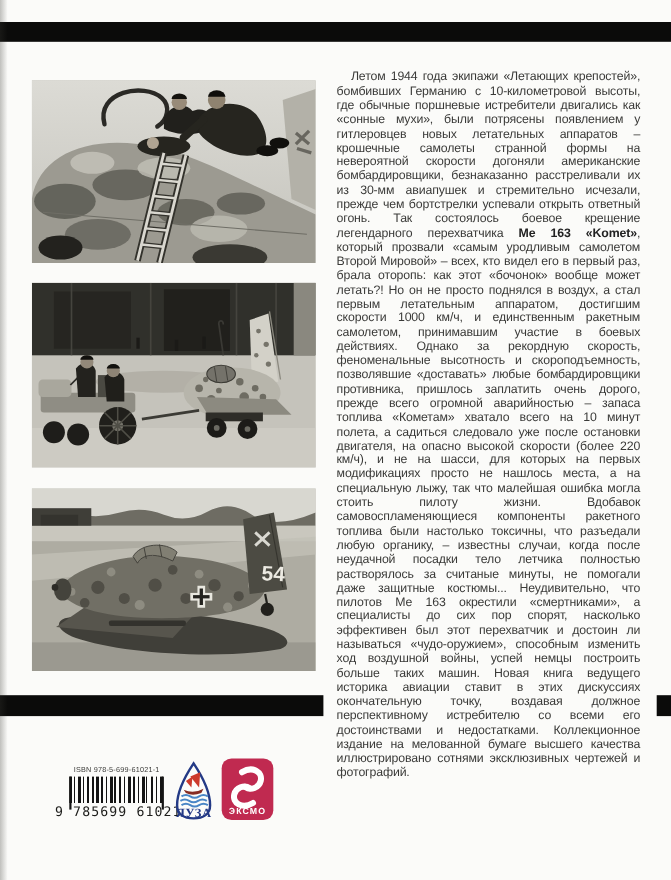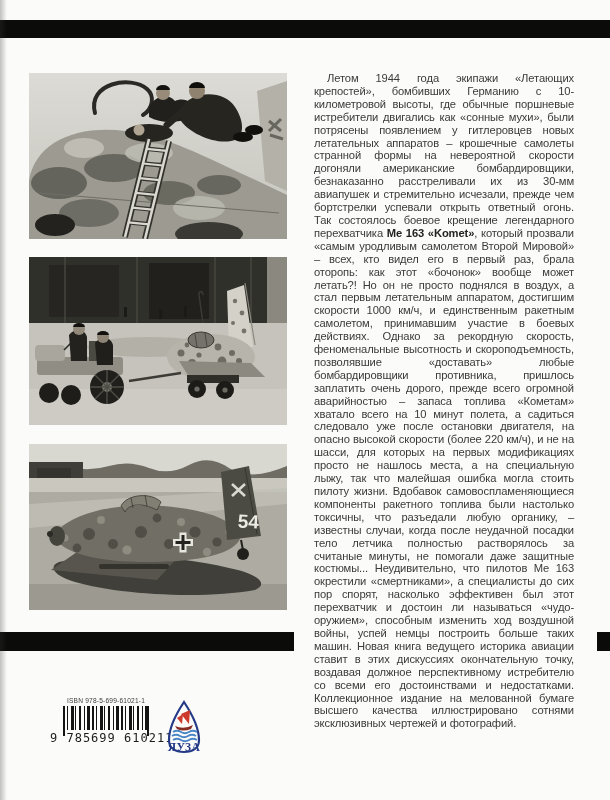--- a/index.html
+++ b/index.html
@@ -9,39 +9,39 @@
     background:linear-gradient(90deg,rgba(55,55,50,.30),rgba(55,55,50,0));z-index:9;pointer-events:none;}
   .top-bar{position:absolute;left:0;top:20px;width:610px;height:18px;background:#0b0b0a;}
   .bottom-bar-left{position:absolute;left:0;top:632px;width:294px;height:19px;background:#0b0b0a;}
   .bottom-bar-right{position:absolute;left:597px;top:632px;width:13px;height:19px;background:#0b0b0a;}
   .photo{position:absolute;left:29px;width:258px;overflow:hidden;background:#c9c8c1;margin:0;}
   .photo svg{display:block;width:100%;height:100%;}
   .photo1{top:73px;height:166px;}
   .photo2{top:257px;height:168px;}
   .photo3{top:444px;height:166px;}
   .text-col{position:absolute;left:306px;top:64px;width:276px;color:#3a3a38;}
-  .text-col p{margin:8px;font-size:11.2px;line-height:12.9px;text-align:justify;
+  .text-col p{margin:0;font-size:11.2px;line-height:12.9px;text-align:justify;
     text-indent:13px;letter-spacing:-0.12px;word-spacing:0.2px;}
   .text-col b{font-weight:700;color:#222;}
   .isbn-label{position:absolute;left:60px;top:697px;width:92px;text-align:center;
     font-size:6.6px;letter-spacing:0.2px;color:#3c3c3a;}
   .bars{position:absolute;left:63px;top:706px;width:86px;height:24px;
     background:repeating-linear-gradient(90deg,
       #141414 0 2px,#fdfdfb 2px 4px,
       #141414 4px 5px,#fdfdfb 5px 8px,
       #141414 8px 11px,#fdfdfb 11px 12px,
       #141414 12px 13px,#fdfdfb 13px 16px,
       #141414 16px 18px,#fdfdfb 18px 21px,
       #141414 21px 22px,#fdfdfb 22px 24px,
       #141414 24px 27px,#fdfdfb 27px 29px);}
   .bars::before,.bars::after{content:"";position:absolute;top:0;width:2px;height:30px;background:#141414;}
   .bars::before{left:0;} .bars::after{right:0;}
   .digits{position:absolute;left:50px;top:731px;width:110px;text-align:center;
     font-family:"DejaVu Sans Mono",monospace;font-size:12px;letter-spacing:1px;color:#1c1c1a;white-space:pre;}
-  .logo{position:absolute;margin:8px;}
+  .logo{position:absolute;margin:0;}
   .logo svg{display:block;width:100%;height:100%;}
   .logo-yauza{left:156px;top:691px;width:40px;height:56px;}
   .logo-eksmo{left:201px;top:689px;width:48px;height:57px;}
 </style>
 </head>
 <body>
 
 <div class="page">
 
   <div class="top-bar"></div>
@@ -237,14 +237,24 @@
         <polygon points="13,19 19,15 18,25" fill="#cd3a2c"></polygon>
         <path d="M11,27 Q20,31 29,26 L27,30 Q19,33 13,30 Z" fill="#872c23"></path>
         <path d="M9,33 Q13,30.5 17,33 T25,33 T33,33" stroke="#4a86c6" stroke-width="1.8" fill="none"></path>
         <path d="M8,37 Q12,34.5 16,37 T24,37 T32,37" stroke="#4a86c6" stroke-width="1.8" fill="none"></path>
         <path d="M9,41 Q13,38.5 17,41 T25,41 T33,41" stroke="#4a86c6" stroke-width="1.8" fill="none"></path>
       </g>
       <text x="20" y="51.5" text-anchor="middle" font-family="Liberation Serif, serif" font-size="11.5" font-weight="bold" fill="#243a86" letter-spacing="0.4">ЯУЗА</text>
     </svg>
   </figure>
 
+  <figure class="logo logo-eksmo">
+    <svg viewBox="0 0 48 57">
+      <rect x="0.5" y="0.5" width="47" height="56" rx="9" fill="#c02a50"></rect>
+      <g stroke="#fff" stroke-width="5.5" fill="none" stroke-linecap="round">
+        <path d="M19,13 C29,7 38,13 36,21 C34.5,27 27,30 22,26.5"></path>
+        <path d="M29,41 C19,47 10,41 12,33 C13.5,27 21,24 26,27.5"></path>
+      </g>
+      <text x="24" y="51" text-anchor="middle" font-family="Liberation Sans, sans-serif" font-size="8" font-weight="bold" fill="#ffffff" letter-spacing="1">ЭКСМО</text>
+    </svg>
+  </figure>
 
 </div>
 
 </body></html>

